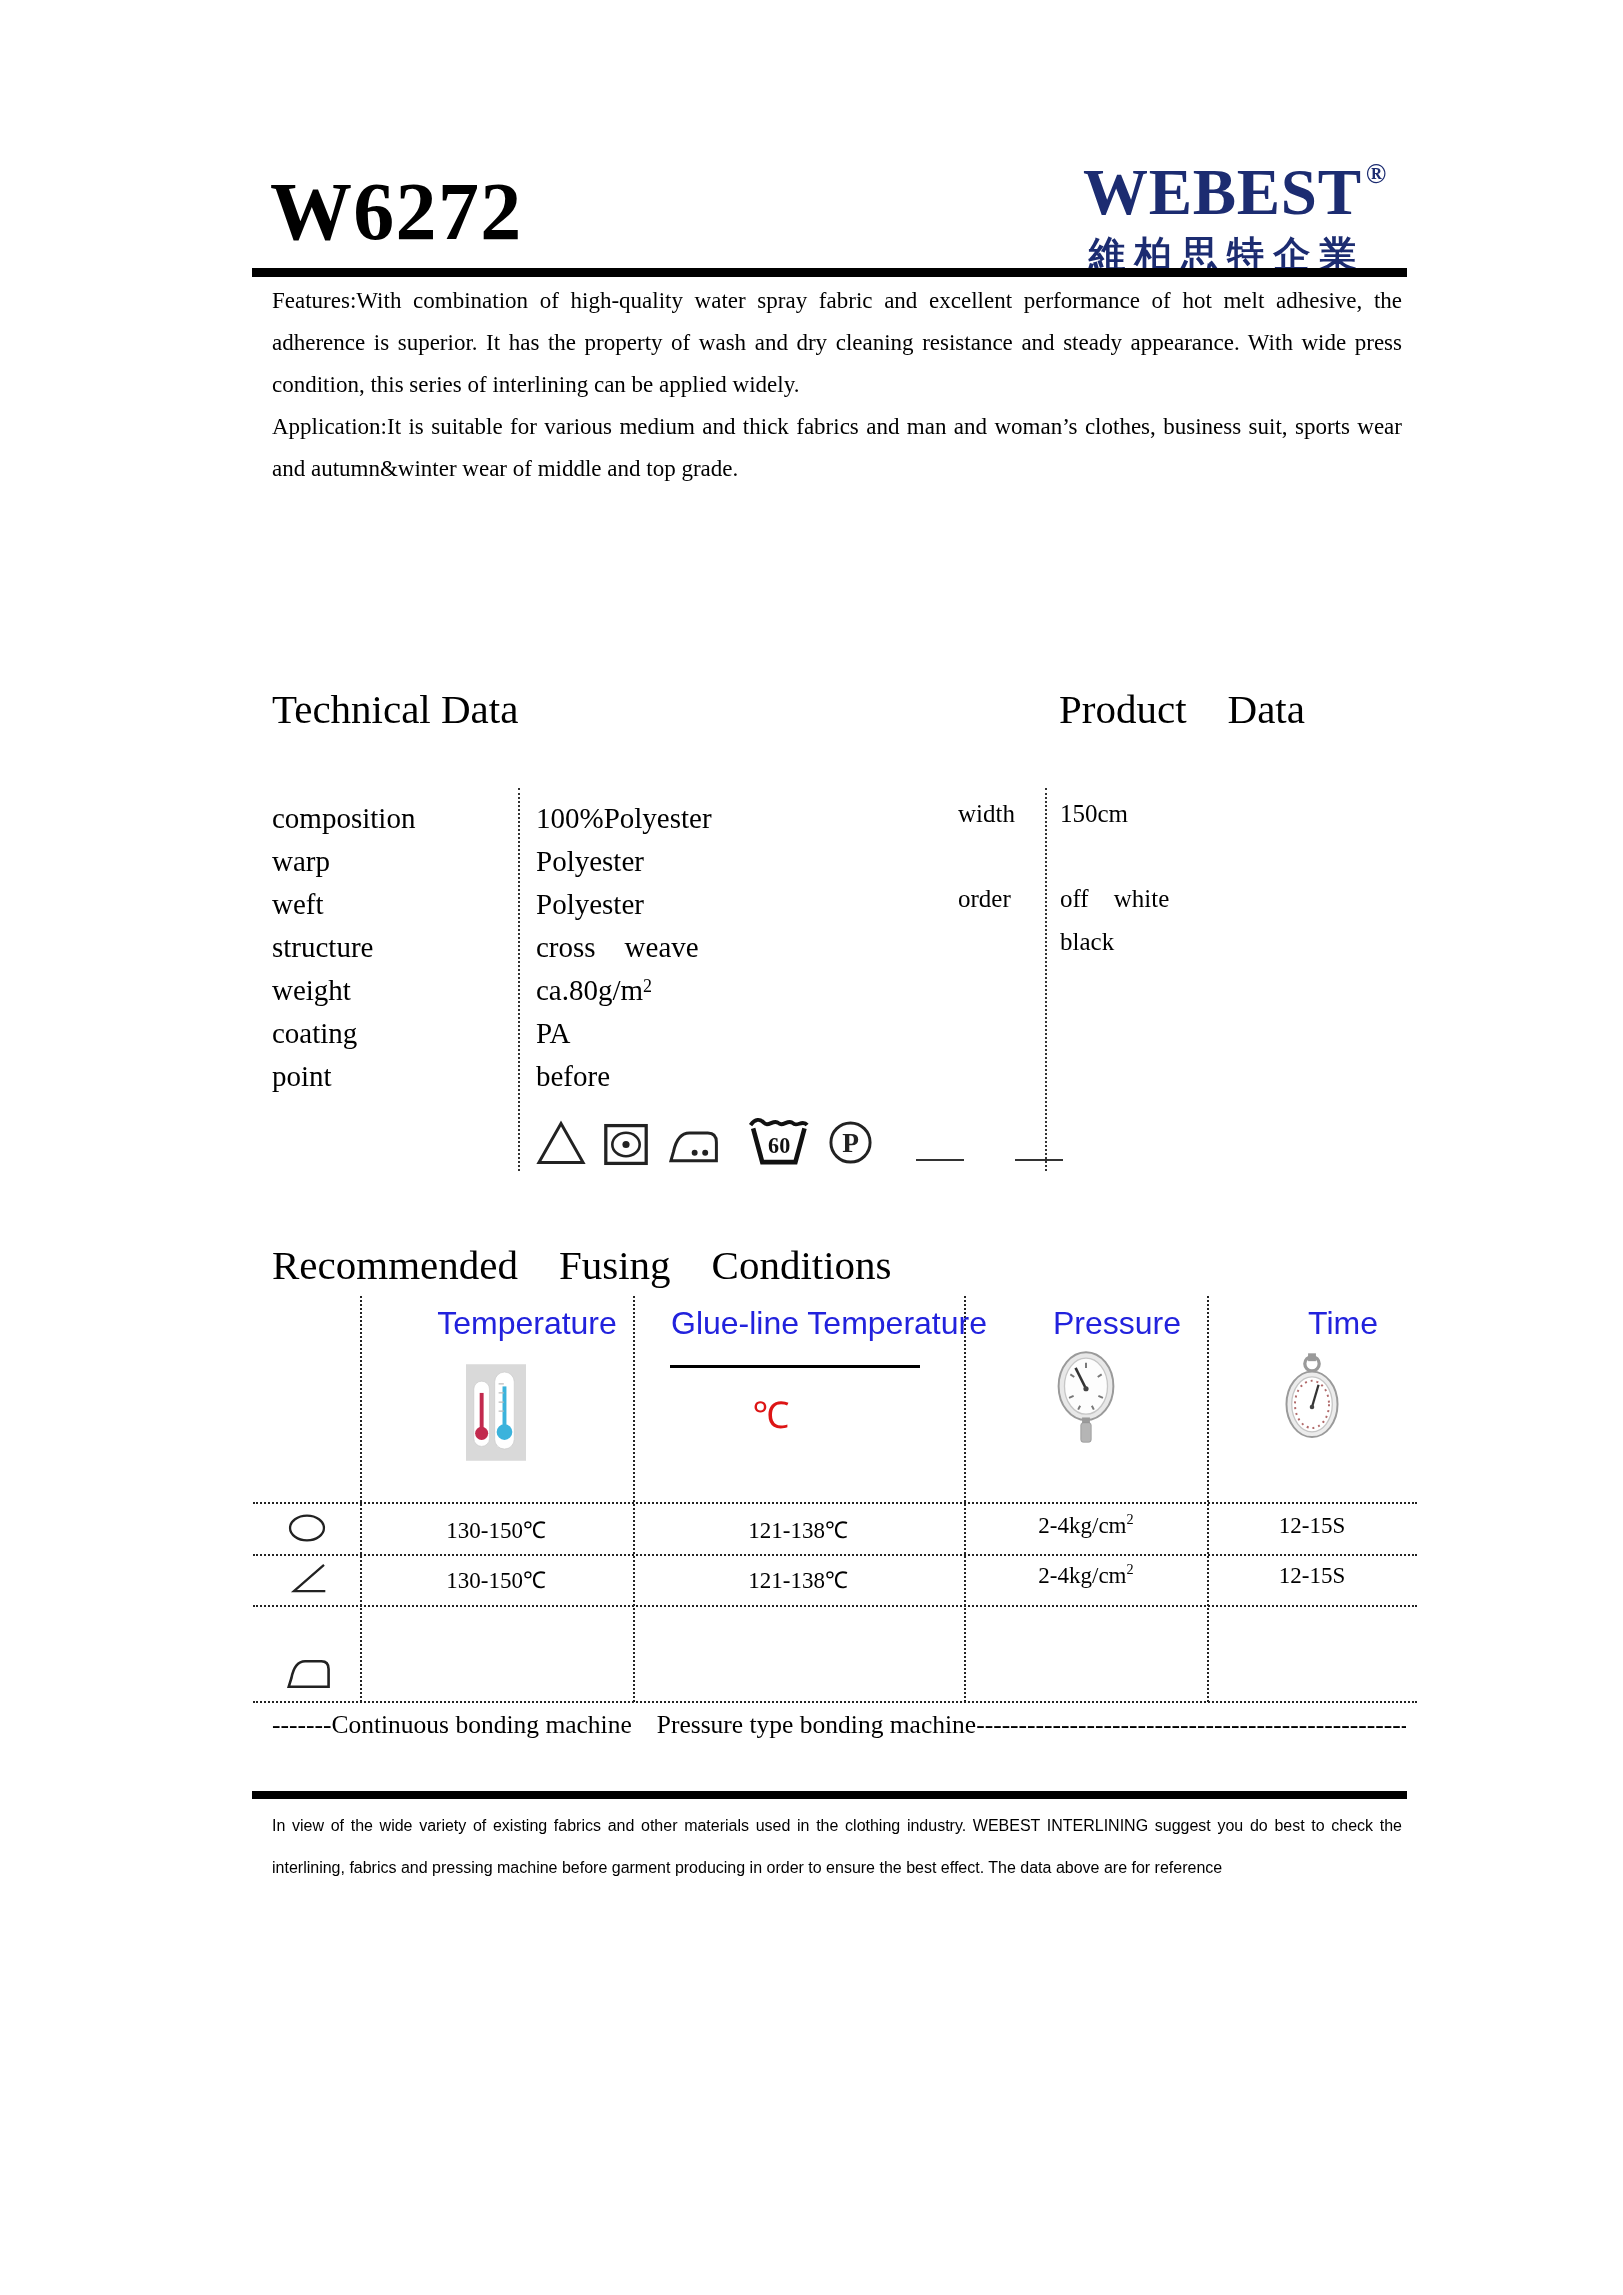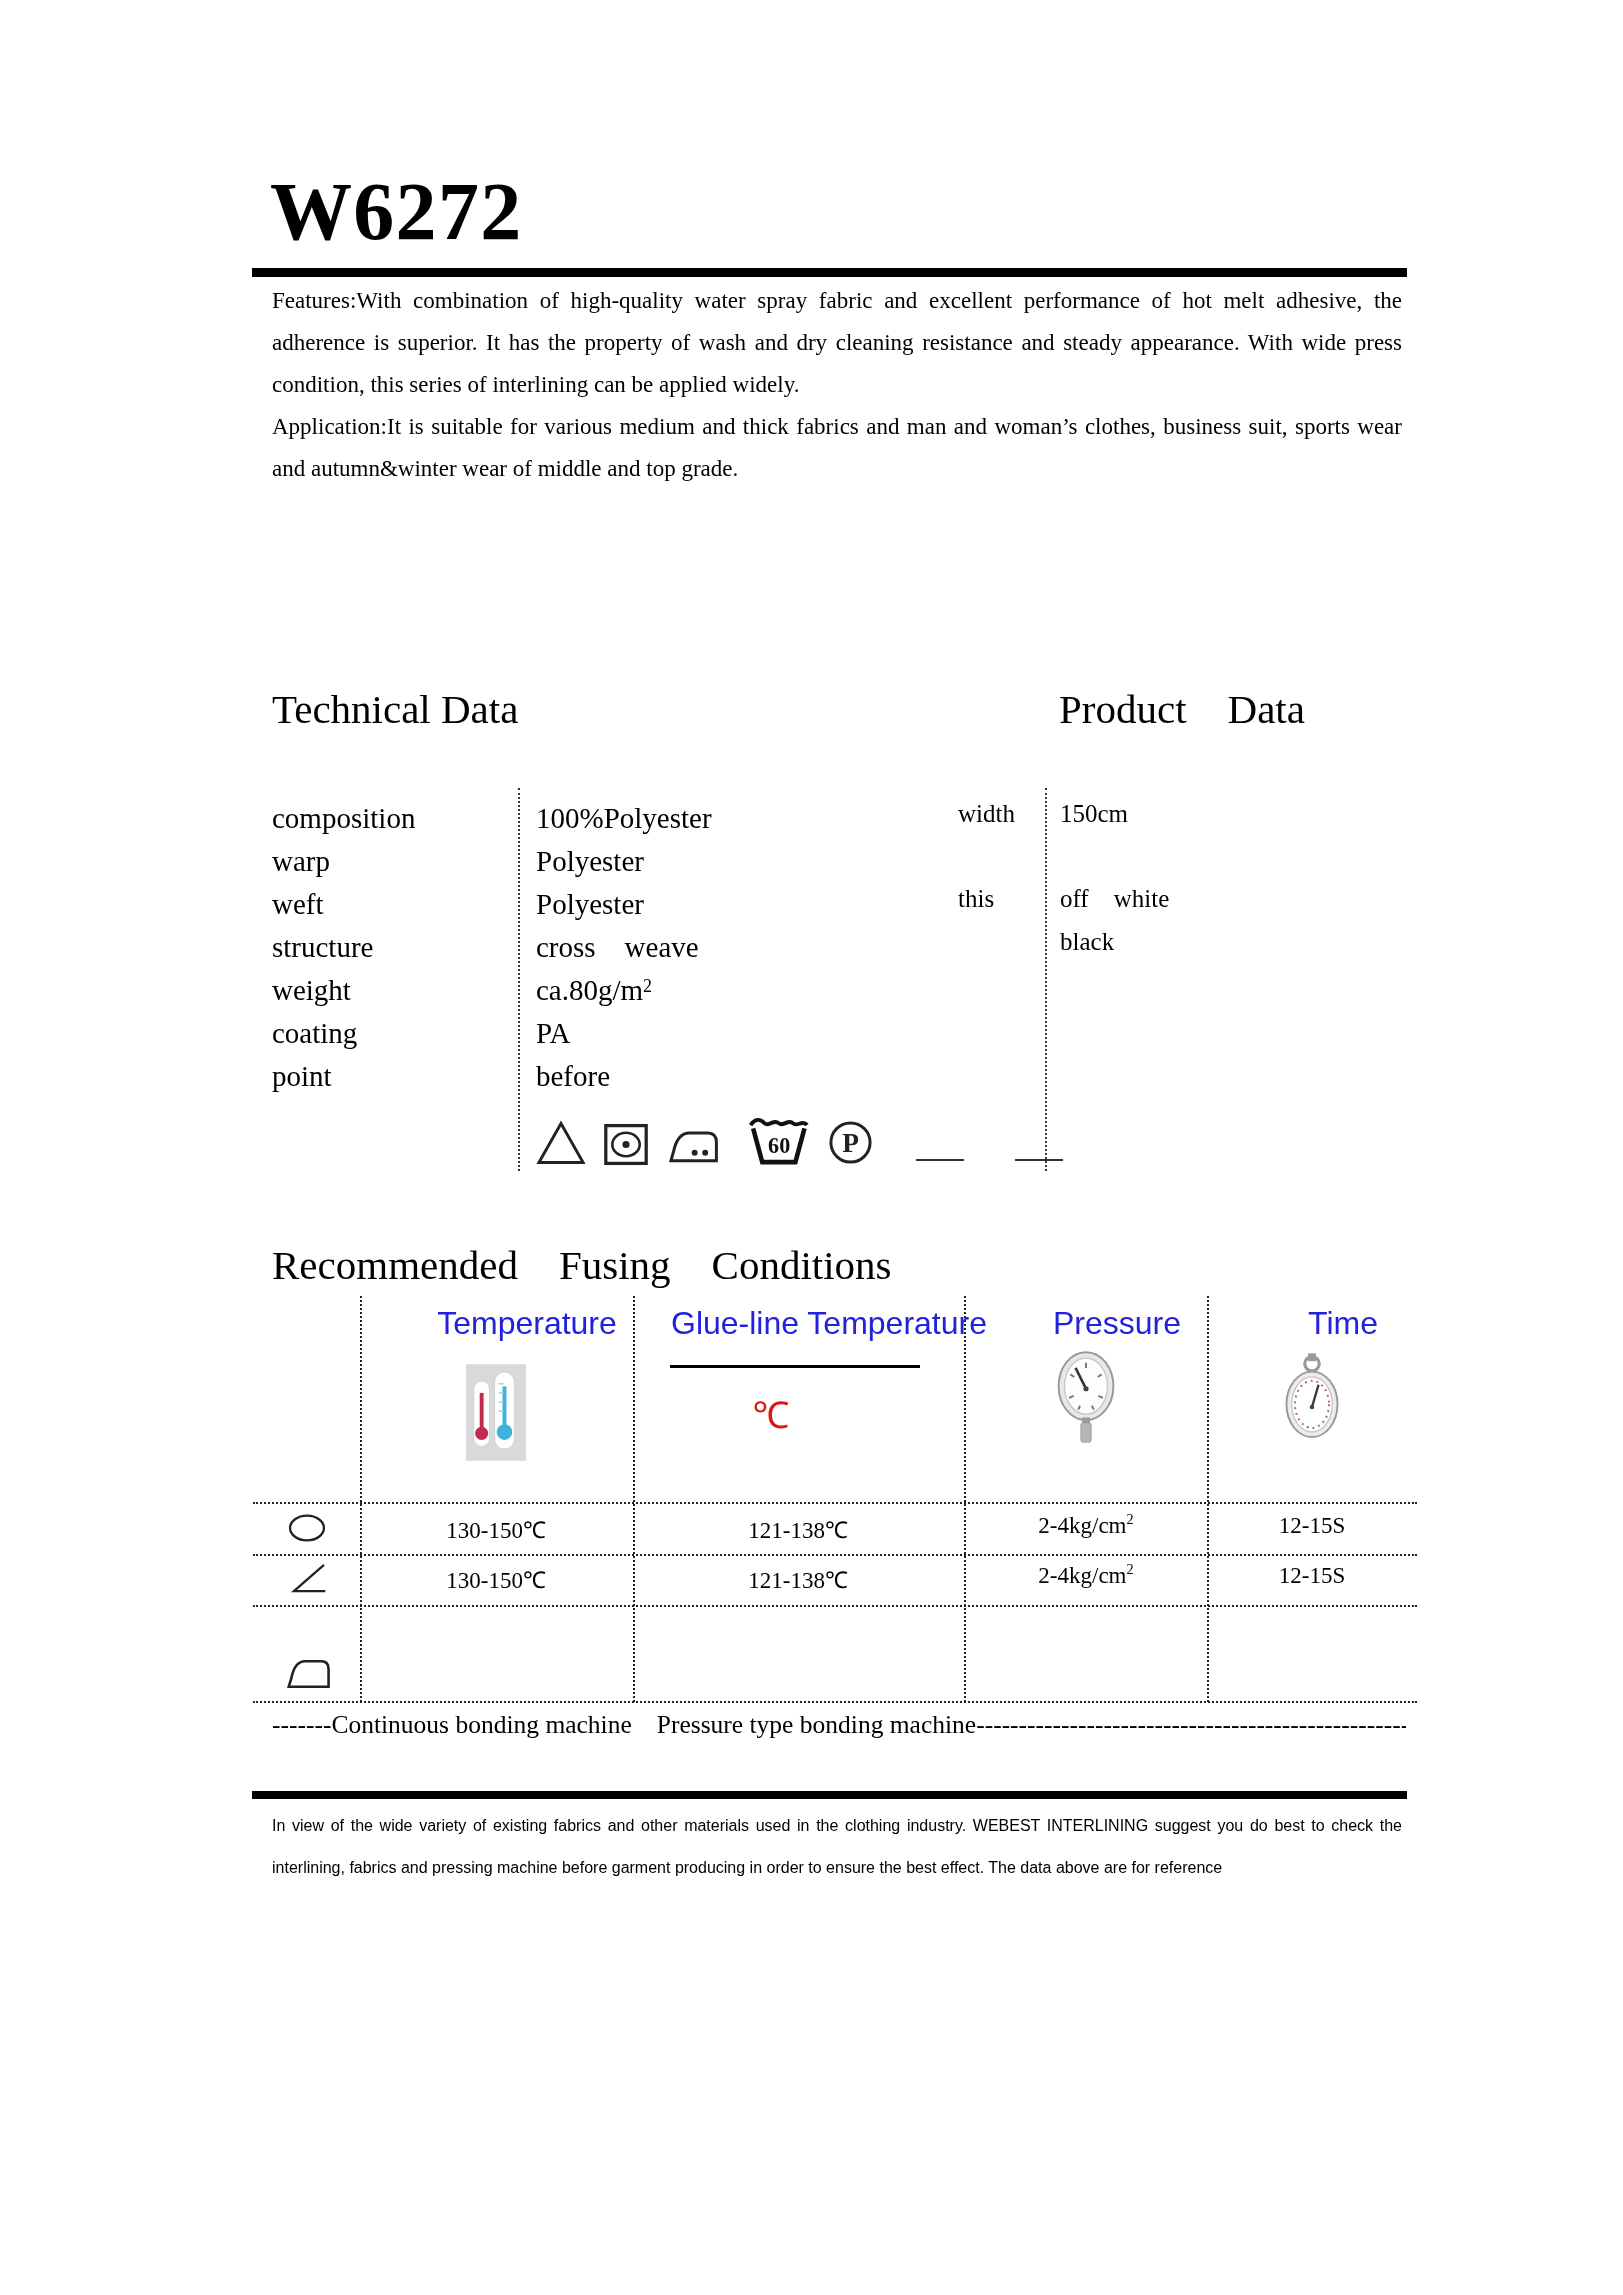--- a/index.html
+++ b/index.html
@@ -108,20 +108,24 @@
     font-family:"Liberation Sans", sans-serif;
     font-size:16px;line-height:42px;text-align:justify;
   }
 </style>
 </head>
 <body>
 
 <div class="page">
 
   <div class="code">W6272</div>
+  <div class="logo">
+    <div class="logo-en"><span>WEBEST</span><span class="reg">®</span></div>
+    <div class="logo-cn">維柏思特企業</div>
+  </div>
   <div class="rule rule1"></div>
 
   <div class="intro">
     <p>Features:With combination of high-quality water spray fabric and excellent performance of hot melt adhesive, the adherence is superior. It has the property of wash and dry cleaning resistance and steady appearance. With wide press condition, this series of interlining can be applied widely.</p>
     <p>Application:It is suitable for various medium and thick fabrics and man and woman’s clothes, business suit, sports wear and autumn&amp;winter wear of middle and top grade.</p>
   </div>
 
   <h2 class="h2 h-tech">Technical Data</h2>
   <h2 class="h2 h-prod">Product    Data</h2>
 
@@ -131,21 +135,21 @@
     <div class="trow"><span class="tl">weft</span><span class="tv"><span>Polyester</span><sup></sup></span></div>
     <div class="trow"><span class="tl">structure</span><span class="tv"><span>cross    weave</span><sup></sup></span></div>
     <div class="trow"><span class="tl">weight</span><span class="tv"><span>ca.80g/m</span><sup>2</sup></span></div>
     <div class="trow"><span class="tl">coating</span><span class="tv"><span>PA</span><sup></sup></span></div>
     <div class="trow"><span class="tl">point</span><span class="tv"><span>before</span><sup></sup></span></div>
   </div>
   <div class="vdot vdot-tech"></div>
 
   <div class="prow pw-label">width</div>
   <div class="prow pw-value">150cm</div>
-  <div class="prow pc-label">this</div>
+  <div class="prow pc-label">order</div>
   <div class="prow pc-value">off    white</div>
   <div class="prow pc-value2">black</div>
   <div class="vdot vdot-prod"></div>
 
   <div class="care">
     <span>
       <svg width="52" height="46" viewBox="0 0 80 70">
           <polygon points="40,5 74,65 6,65" fill="none" stroke="#222" stroke-width="4.5"></polygon>
         </svg>
     </span>

